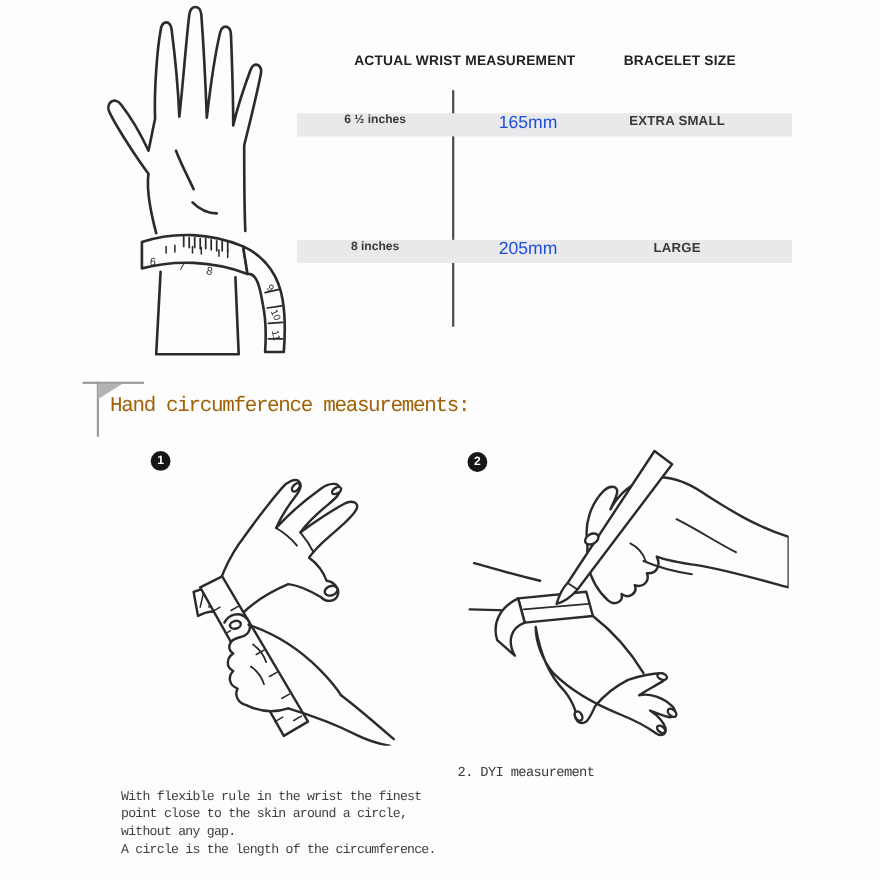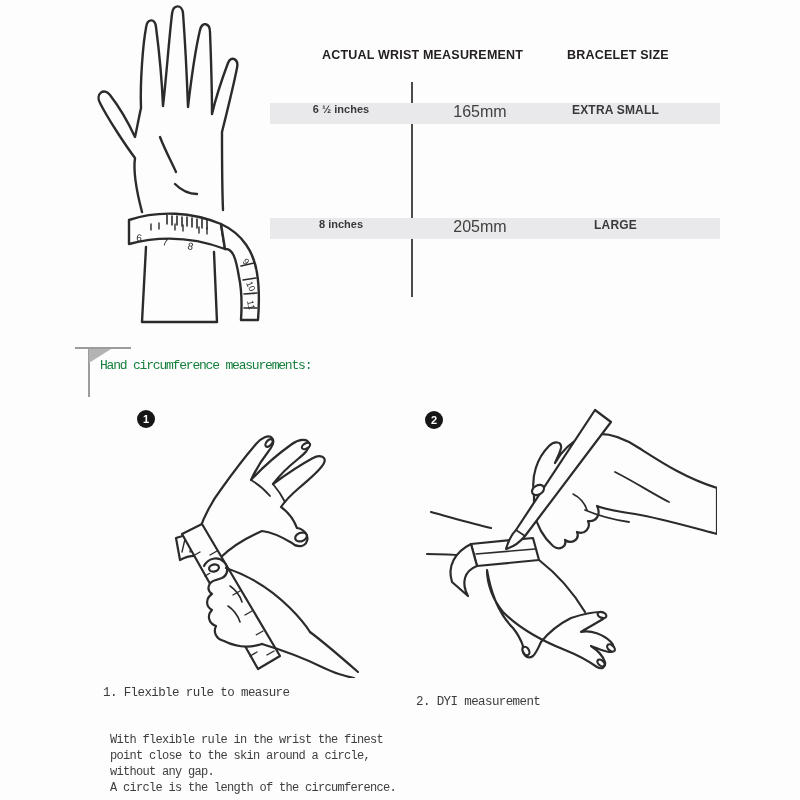--- a/index.html
+++ b/index.html
@@ -16,55 +16,54 @@
     letter-spacing:.2px;white-space:nowrap;
   }
   .th-measure{left:52px;text-align:right;}
   .th-size{left:297px;}
   .vline{position:absolute;left:141px;top:42px;width:2px;height:215px;background:#4b4b49;}
   .trow{
     position:absolute;left:0;width:450px;height:21px;background:#e9e9eb;
     display:flex;align-items:flex-start;
   }
   .trow .c1{width:142px;text-align:center;font-size:11px;font-weight:bold;color:#39393b;}
-  .trow .c2{width:136px;text-align:center;font-size:16px;color:#404040;}
+  .trow .c2{width:136px;text-align:center;font-size:16px;color:#1d4ed8;}
   .trow .c3{width:135px;text-align:center;font-size:12px;font-weight:bold;color:#39393b;letter-spacing:.2px;}
   .r0{top:63px}.r1{top:101px}.r2{top:140px}.r3{top:178px}.r4{top:217px}
   
   .flag-h{position:absolute;left:75px;top:347px;width:56px;height:1.5px;background:#9c9c9c;}
   .flag-v{position:absolute;left:88px;top:347px;width:1.5px;height:50px;background:#9c9c9c;}
   .flag-tri{
     position:absolute;left:89px;top:349px;width:0;height:0;
     border-top:14px solid #b3b3b3;border-right:22px solid transparent;
   }
   .section-heading{
     position:absolute;left:100px;top:358px;
-    font-family:"Liberation Mono",monospace;font-size:13px;letter-spacing:-1.2px;
-    color:#15803d;white-space:nowrap;
+    font-family:"Liberation Mono",monospace;font-size:19px;letter-spacing:-1.2px;
+    color:#a16207;white-space:nowrap;
   }
   
   .badge{
     position:absolute;width:18px;height:18px;border-radius:50%;
     background:#161616;color:#fff;font-size:11px;font-weight:bold;
     text-align:center;line-height:18px;
   }
   .badge-1{left:137px;top:410px;}
   .badge-2{left:425px;top:411px;}
   
   .step-title{
     position:absolute;font-family:"Liberation Mono",monospace;
     font-size:12.5px;letter-spacing:-.6px;color:#3c3c3c;white-space:nowrap;
   }
   .title-1{left:103px;top:686px;}
   .title-2{left:416px;top:683px;margin-top:12px;}
   .step-body{
     position:absolute;font-family:"Liberation Mono",monospace;
     font-size:12px;letter-spacing:-.7px;line-height:16px;color:#3e3e3e;
     white-space:pre-line;
-    margin-top:16px;
   }
   .body-1{left:110px;top:716px;width:320px;}
   .body-2{left:424px;top:710px;width:320px;}
 </style>
 </head>
 <body>
 
 <div class="canvas">
 
   <svg style="left:63px;top:0;" width="207" height="332" viewBox="0 0 207 332">
@@ -221,20 +220,19 @@
         C120 240 96 228 78 210
         C68 198 62 182 62 168 Z"></path>
       <path d="M114 158 C132 172 148 190 160 210"></path>
       <ellipse cx="177" cy="213" rx="4.5" ry="2.8" transform="rotate(20 177 213)" fill="#fdfdfd"></ellipse>
       <ellipse cx="186" cy="246" rx="4.5" ry="2.8" transform="rotate(40 186 246)" fill="#fdfdfd"></ellipse>
       <ellipse cx="176" cy="261" rx="4.2" ry="2.6" transform="rotate(40 176 261)" fill="#fdfdfd"></ellipse>
       <ellipse cx="101" cy="249" rx="4.5" ry="3" transform="rotate(60 101 249)" fill="#fdfdfd"></ellipse>
     </g>
   </svg>
 
-  <div class="step-title title-1">1. Flexible rule to measure</div>
   <div class="step-title title-2">2. DYI measurement</div>
   <div class="step-body body-1">With flexible rule in the wrist the finest
 point close to the skin around a circle,
 without any gap.
 A circle is the length of the circumference.</div>
 
 </div>
 
 </body></html>

